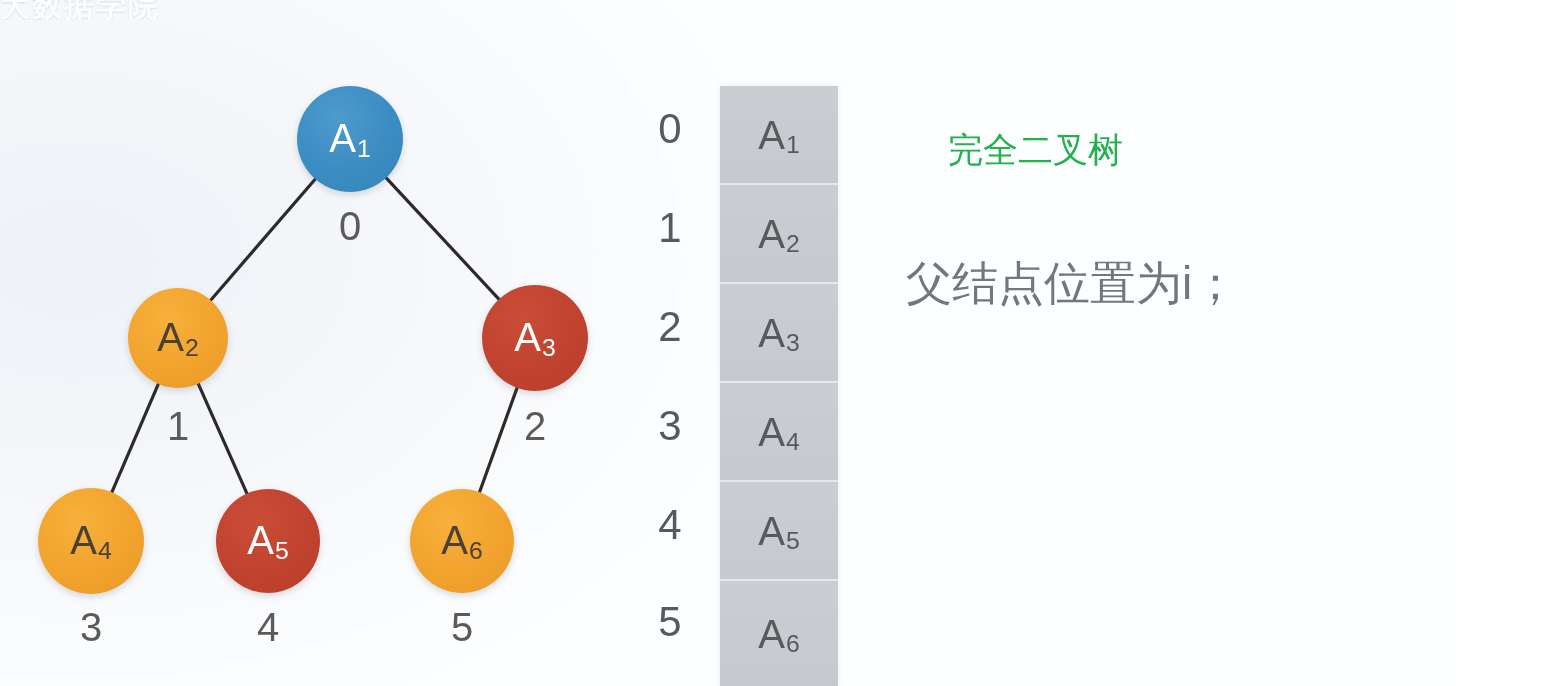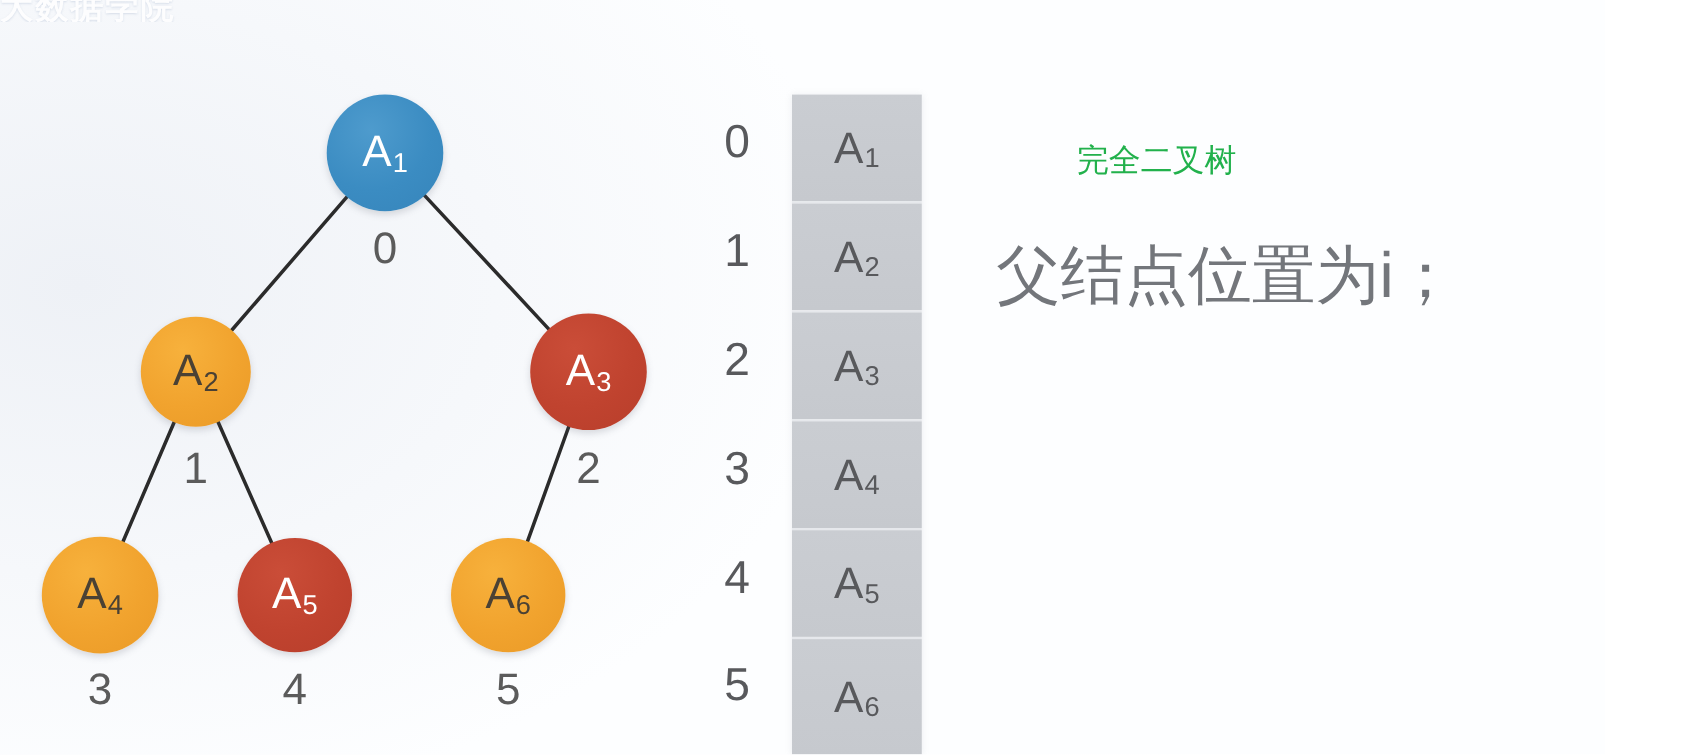--- a/index.html
+++ b/index.html
@@ -132,35 +132,36 @@
   
   #notes {
     position: absolute;
     left: 900px;
     top: 0;
     width: 653px;
     height: 686px;
   }
   #notes-heading {
     position: absolute;
-    left: 79px;
+    left: 48px;
     top: 132px;
-    font-size: 29px;
+    font-size: 35px;
     color: #22b14c;
     line-height: 1;
     white-space: nowrap;
   }
   .note-line {
     position: absolute;
     left: 6px;
-    font-size: 58px;
+    font-size: 46px;
     color: #73767b;
     line-height: 1;
     white-space: nowrap;
     font-weight: 300;
+    margin-top: 38px;
   }
   #note-line-0 { top: 222px; }
   #note-line-1 { top: 352px; }
   #note-line-2 { top: 482px; }
 </style>
 </head>
 <body>
 
 <div id="canvas">
 

